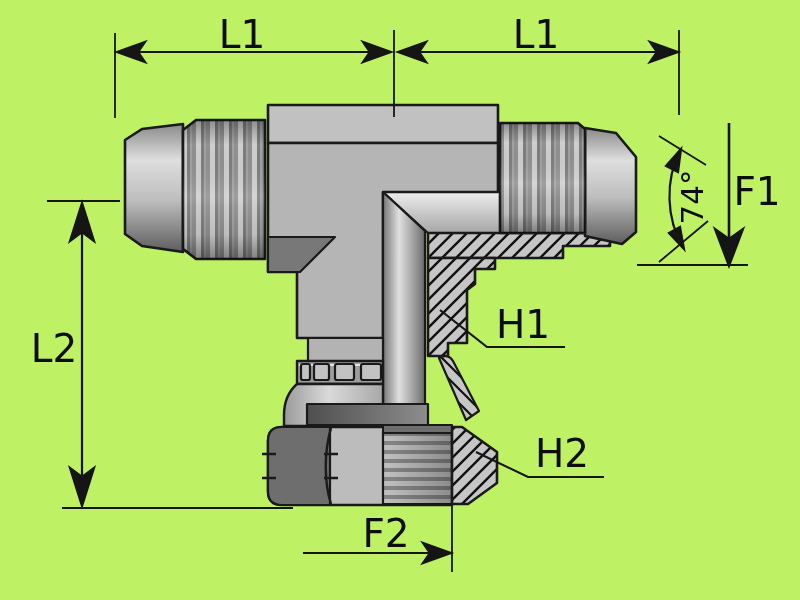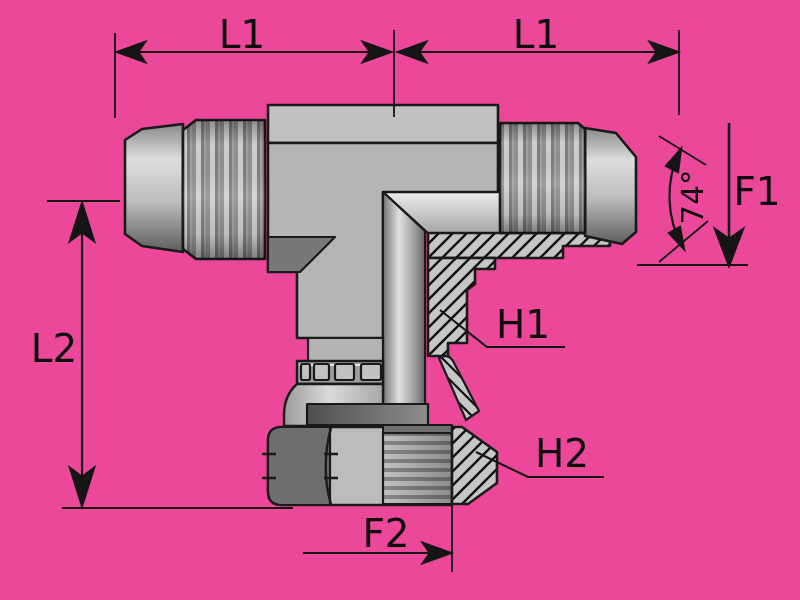--- a/index.html
+++ b/index.html
@@ -1,16 +1,16 @@
 <!DOCTYPE html>
 <html><head>
 <meta charset="utf-8">
 <style>
   html,body{margin:0;padding:0;background:#ffffff;}
-  .stage{position:relative;width:800px;height:600px;background:#ec4899;overflow:hidden;
+  .stage{position:relative;width:800px;height:600px;background:#bef264;overflow:hidden;
          font-family:"DejaVu Sans",sans-serif;}
   svg{display:block;}
   text.dim-label{font-family:"DejaVu Sans",sans-serif;font-size:39px;fill:#0d0d0d;}
   text.angle-label{font-family:"DejaVu Sans",sans-serif;font-size:31px;fill:#0d0d0d;}
 </style>
 </head>
 <body>
 
 <div class="stage">
 <svg width="800" height="600" viewBox="0 0 800 600">

